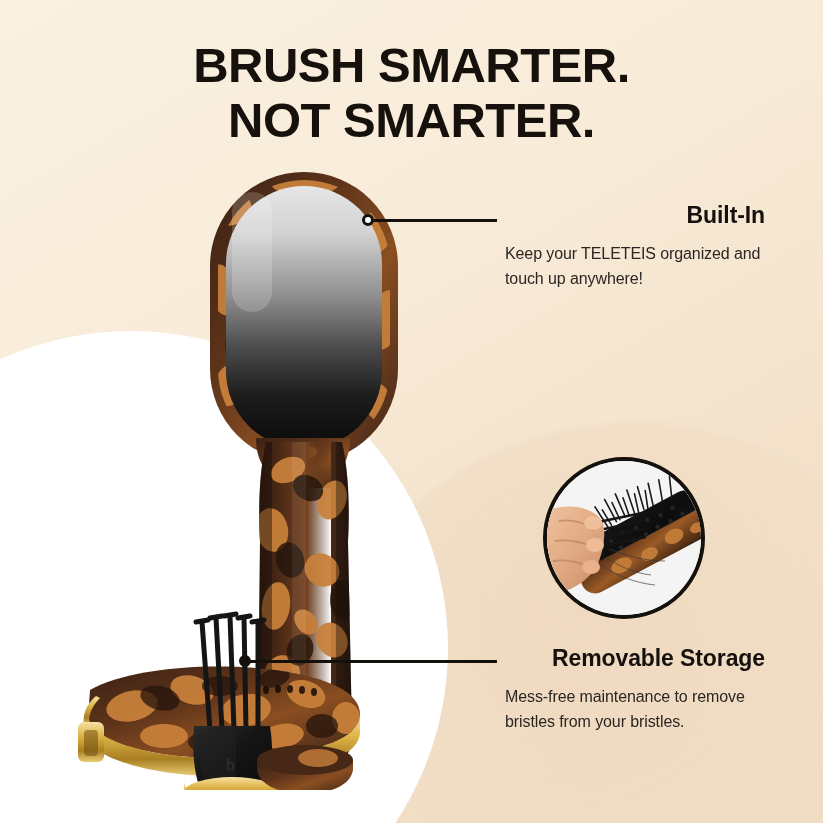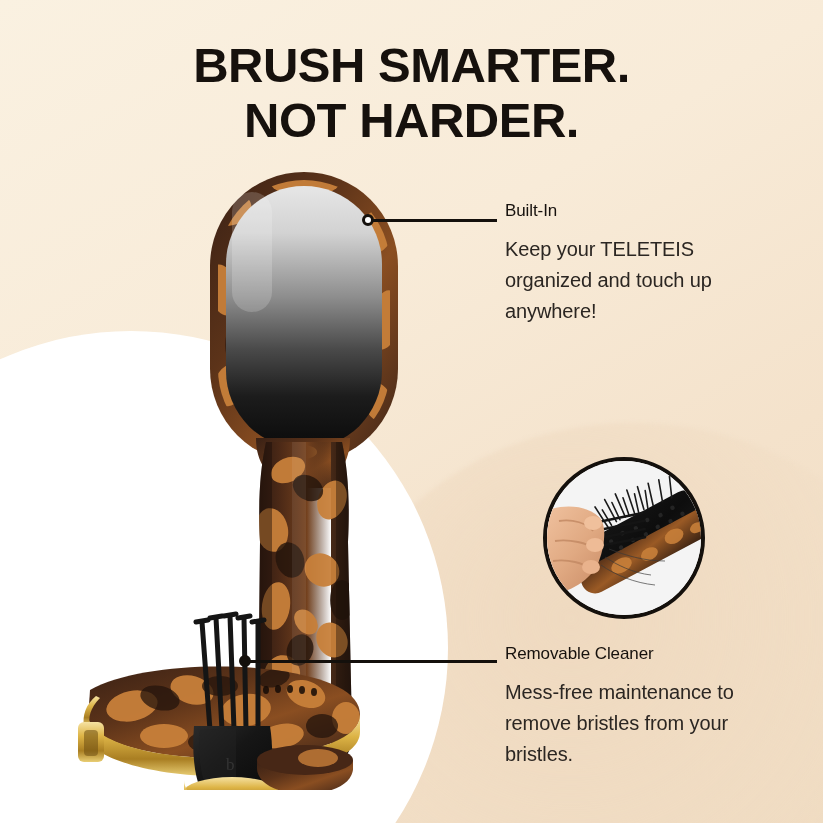--- a/index.html
+++ b/index.html
@@ -91,50 +91,51 @@
     border-radius: 50%;
     border: 3px solid #14100C;
     background: #ffffff;
     box-sizing: border-box;
   }
   .leader-dot.filled { background: #14100C; }
   
   .callout { position: absolute; width: 260px; }
   .callout-title {
     color: #16110D;
-    font-weight: 400;
-    font-size: 17px;
+    font-weight: 700;
+    font-size: 23px;
     line-height: 1.34;
     margin: 0 0 11px 0;
     letter-spacing: -0.1px;
+    text-align: right;
   }
   .callout-title .t-line { display: block; }
   .callout-body {
     color: #2B2622;
     font-weight: 400;
-    font-size: 20px;
+    font-size: 16px;
     line-height: 1.56;
     margin: 0;
     letter-spacing: -0.1px;
   }
   #callout-mirror { left: 505px; top: 200px; }
   #callout-cleaner { left: 505px; top: 643px; }
 </style>
 </head>
 <body>
 
 <div id="canvas">
 
   <div class="bg-gradient"></div>
   <div class="bg-warm-corner"></div>
   <div class="white-circle"></div>
 
   <div class="headline">
     <span class="line">BRUSH SMARTER.</span>
-    <span class="line">NOT HARDER.</span>
+    <span class="line">NOT SMARTER.</span>
   </div>
 
   <div class="product">
     <svg viewBox="0 0 400 620" xmlns="http://www.w3.org/2000/svg">
       <defs>
         <linearGradient id="mirrorGrad" x1="0" y1="0" x2="0" y2="1">
           <stop offset="0%" stop-color="#E6E6E6"></stop>
           <stop offset="18%" stop-color="#D2D2D2"></stop>
           <stop offset="42%" stop-color="#8E8E8E"></stop>
           <stop offset="62%" stop-color="#4A4A4A"></stop>
@@ -408,18 +409,18 @@
 
   <div class="callout" id="callout-mirror">
     <h3 class="callout-title">
       <span class="t-line">Built-In</span>
     </h3>
     <p class="callout-body">Keep your TELETEIS organized and touch up anywhere!</p>
   </div>
 
   <div class="callout" id="callout-cleaner">
     <h3 class="callout-title">
-      <span class="t-line">Removable Cleaner</span>
+      <span class="t-line">Removable Storage</span>
     </h3>
     <p class="callout-body">Mess-free maintenance to remove bristles from your bristles.</p>
   </div>
 
 </div>
 
 </body></html>

